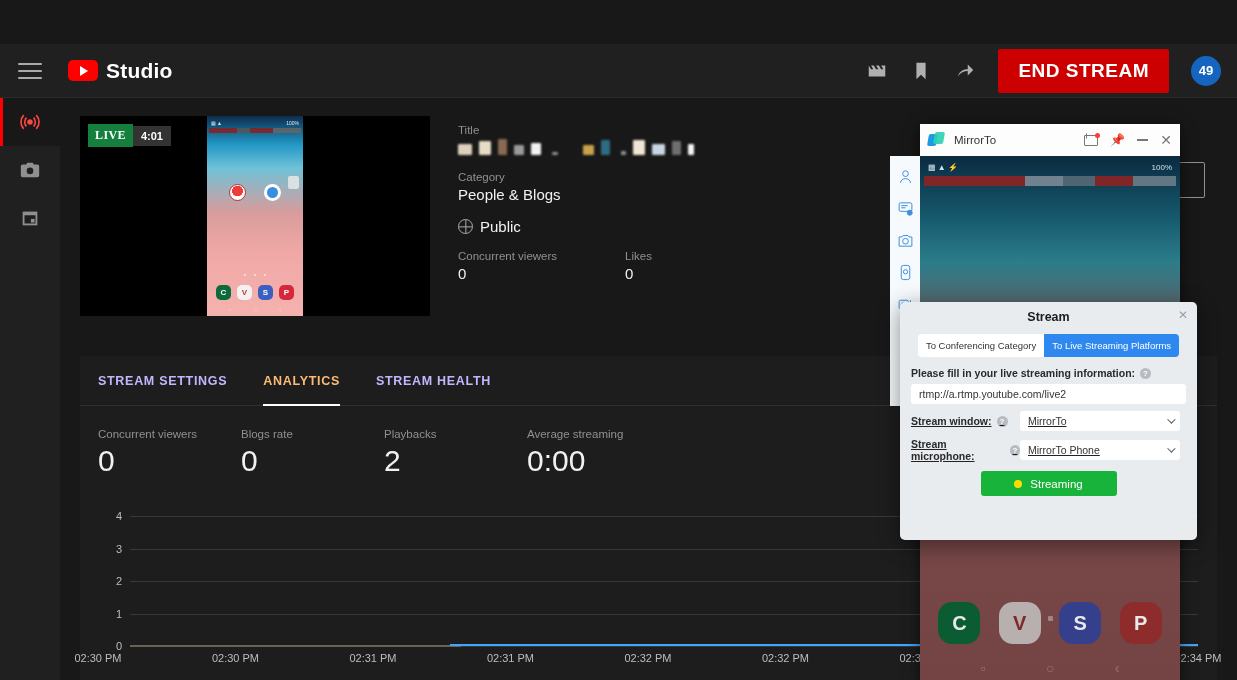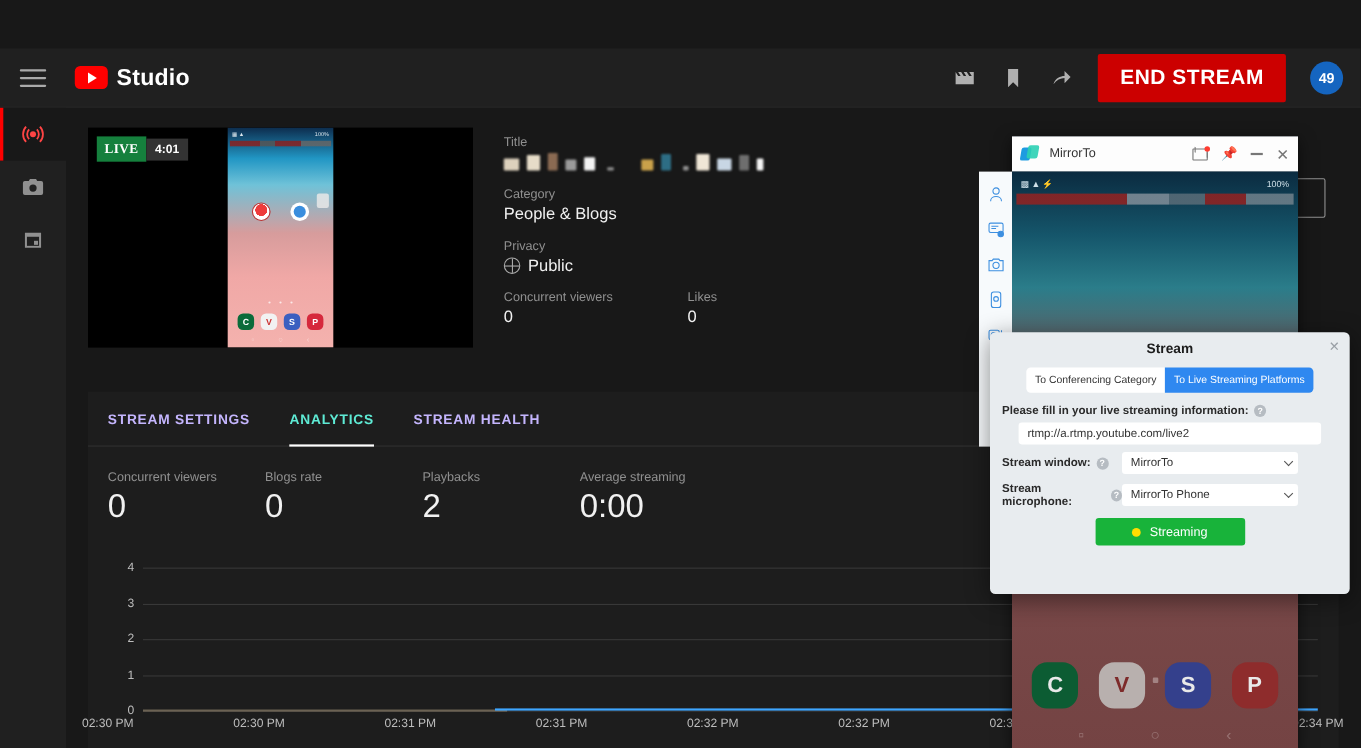--- a/index.html
+++ b/index.html
@@ -122,21 +122,21 @@
     margin-right: 30px; }
   .conn-text { color: #f1f1f1; font-size: 14px; }
 
   .tabs-panel { position: absolute; top: 258px; left: 20px; width: 1137px; height: 350px;
     background: #1d1d1d; }
   .tabs { display: flex; height: 50px; align-items: center; padding-left: 18px;
     gap: 36px; border-bottom: 1px solid #303030; }
   .tab { color: #c4b5fd; font-size: 12.5px; font-weight: bold; letter-spacing: .7px;
     height: 50px; display: flex; align-items: center; position: relative;
     cursor: pointer; }
-  .tab.active { color: #5eead4; }
+  .tab.active { color: #fdba74; }
   .tab.active::after { content: ''; position: absolute; bottom: 0; left: 0;
     width: 100%; height: 2px; background: #fff; }
 
   .metrics { display: flex; padding: 22px 0 0 18px; gap: 0; }
   .metric { width: 143px; }
   .metric .m-lbl { color: #909090; font-size: 11.5px; margin-bottom: 4px; }
   .metric .m-val { color: #f1f1f1; font-size: 30px; font-weight: 400; }
 
   .chart { position: absolute; left: 18px; top: 160px; width: 1100px; height: 170px; }
   .chart-grid { position: absolute; left: 32px; top: 0; right: 0; height: 130px; }
@@ -193,42 +193,42 @@
   .mt-dots i { width: 5px; height: 5px; background: #ffffff55; border-radius: 1px; }
   .mt-dock { position: absolute; bottom: 40px; left: 0; width: 100%;
     display: flex; justify-content: space-evenly; }
   .mt-dock-app { width: 42px; height: 42px; border-radius: 14px;
     display: flex; align-items: center; justify-content: center;
     color: #e9e9e9; font-size: 20px; font-weight: bold; }
   .mt-navbar { position: absolute; bottom: 8px; left: 0; width: 100%;
     display: flex; justify-content: space-evenly; font-size: 14px; color: #ffffff40; }
 
   
-  .dialog { position: absolute; left: 900px; top: 258px; width: 327px; height: 238px;
+  .dialog { position: absolute; left: 900px; top: 258px; width: 297px; height: 238px;
     background: #e8ecef; border-radius: 5px; box-shadow: 0 5px 22px rgba(0,0,0,.45);
     color: #222; }
   .dlg-title { text-align: center; font-size: 12.5px; font-weight: bold;
     padding-top: 8px; color: #1c1c1c; }
   .dlg-x { position: absolute; right: 9px; top: 6px; color: #9aa0a6; font-size: 12px;
     cursor: pointer; }
   .dlg-tabs { display: flex; justify-content: center; margin-top: 10px; }
   .dlg-tab { font-size: 9.5px; padding: 6px 8px; background: #fff; color: #333;
     cursor: pointer; }
   .dlg-tab:first-child { border-radius: 4px 0 0 4px; }
   .dlg-tab:last-child { border-radius: 0 4px 4px 0; }
   .dlg-tab.active { background: #2f88f0; color: #fff; }
   .dlg-label { font-size: 10.5px; margin: 10px 0 5px 11px; display: flex;
     align-items: center; gap: 5px; font-weight: 600; color: #2a2a2a; }
   .help-ico { width: 11px; height: 11px; border-radius: 50%; background: #b6bcc2;
     color: #fff; font-size: 8px; display: flex; align-items: center;
     justify-content: center; font-weight: bold; }
   .dlg-input { display: block; width: 275px; height: 20px; margin: 0 auto 7px auto;
     background: #fff; border: none; border-radius: 3px; font-size: 10.5px;
     padding: 0 8px; color: #333; font-family: "Liberation Sans", sans-serif; }
-  .dlg-row { display: flex; align-items: center; margin: 0 0 7px 11px; }
+  .dlg-row { display: flex; align-items: center; margin: 0 0 7px 11px; text-decoration: underline; }
   .dlg-row-lbl { font-size: 10.5px; display: flex; align-items: center; gap: 5px;
     width: 109px; font-weight: 600; color: #2a2a2a; }
   .dlg-select { width: 160px; height: 20px; background: #fff; border-radius: 3px;
     font-size: 10.5px; padding: 0 8px; display: flex; align-items: center;
     position: relative; cursor: pointer; color: #333; }
   .dlg-select .chev { position: absolute; right: 7px; width: 6px; height: 6px;
     border-right: 1.4px solid #555; border-bottom: 1.4px solid #555;
     transform: rotate(45deg) translateY(-2px); }
   .dlg-btn { display: flex; align-items: center; justify-content: center; gap: 8px;
     width: 136px; height: 25px; margin: 9px auto 0 auto; background: #18b33a;
@@ -354,21 +354,20 @@
           <span class="bt-blk" style="width:5px;height:4px;background:#8f8f8f;margin-left:4px"></span>
           <span class="bt-blk" style="width:12px;height:15px;background:#efe6d6"></span>
           <span class="bt-blk" style="width:13px;height:11px;background:#c8d6e4"></span>
           <span class="bt-blk" style="width:9px;height:14px;background:#6e6e6e"></span>
           <span class="bt-blk" style="width:6px;height:11px;background:#f4f4f4"></span>
         </div>
 
         <div class="info-label">Category</div>
         <div class="info-value">People &amp; Blogs</div>
 
-        <div class="info-label">Privacy</div>
         <div class="privacy-row">
           <span class="globe"></span>
           <span class="info-value" style="margin:0">Public</span>
         </div>
 
         <div class="stats-row">
           <div class="stat-small">
             <div class="lbl">Concurrent viewers</div>
             <div class="val">0</div>
           </div>

